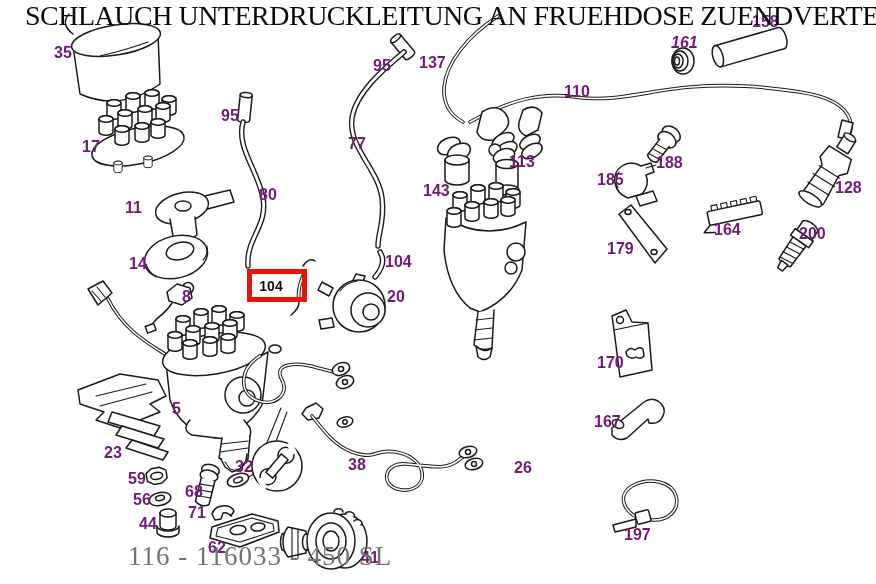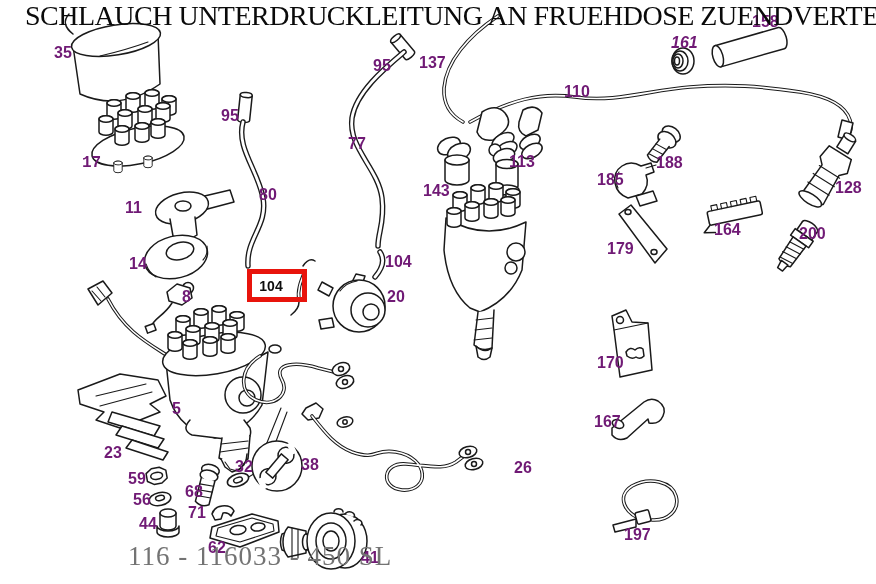--- a/index.html
+++ b/index.html
@@ -367,21 +367,21 @@
 
   <div class="title">SCHLAUCH UNTERDRUCKLEITUNG AN FRUEHDOSE ZUENDVERTEILER 46</div>
   <div class="caption">116 - 116033 - 450 SL</div>
 
   <div class="hl-box" id="hl-box" style="left: 247px; top: 269px; width: 60px; height: 33px; border: 5px solid rgb(232, 20, 12);">
     <span>104</span>
   </div>
 
   <div id="labels-layer">
       <div class="plabel" style="left: 54px; top: 44px;">35</div>
-      <div class="plabel" style="left: 82px; top: 154px; font-family: Liberation Mono, monospace;">17</div>
+      <div class="plabel" style="left: 82px; top: 138px;">17</div>
       <div class="plabel" style="left: 125px; top: 199px; text-align: center;">11</div>
       <div class="plabel" style="left: 129px; top: 255px;">14</div>
       <div class="plabel" style="left: 182px; top: 288px;">8</div>
       <div class="plabel" style="left: 221px; top: 107px;">95</div>
       <div class="plabel" style="left: 259px; top: 186px;">80</div>
       <div class="plabel" style="left: 373px; top: 57px;">95</div>
       <div class="plabel" style="left: 348px; top: 135px;">77</div>
       <div class="plabel" style="left: 385px; top: 253px;">104</div>
       <div class="plabel" style="left: 387px; top: 288px;">20</div>
       <div class="plabel" style="left: 419px; top: 54px;">137</div>
@@ -394,21 +394,21 @@
       <div class="plabel" style="left: 656px; top: 154px;">188</div>
       <div class="plabel" style="left: 607px; top: 240px;">179</div>
       <div class="plabel" style="left: 714px; top: 221px;">164</div>
       <div class="plabel" style="left: 835px; top: 179px;">128</div>
       <div class="plabel" style="left: 799px; top: 225px;">200</div>
       <div class="plabel" style="left: 597px; top: 354px;">170</div>
       <div class="plabel" style="left: 594px; top: 413px;">167</div>
       <div class="plabel" style="left: 172px; top: 400px;">5</div>
       <div class="plabel" style="left: 104px; top: 444px;">23</div>
       <div class="plabel" style="left: 514px; top: 459px;">26</div>
-      <div class="plabel" style="left: 301px; top: 456px;">38</div>
+      <div class="plabel" style="left: 301px; top: 456px; padding-left: 47px;">38</div>
       <div class="plabel" style="left: 128px; top: 470px;">59</div>
       <div class="plabel" style="left: 185px; top: 483px;">68</div>
       <div class="plabel" style="left: 133px; top: 491px;">56</div>
       <div class="plabel" style="left: 188px; top: 504px;">71</div>
       <div class="plabel" style="left: 235px; top: 458px; text-align: center;">32</div>
       <div class="plabel" style="left: 139px; top: 515px;">44</div>
       <div class="plabel" style="left: 208px; top: 539px;">62</div>
       <div class="plabel" style="left: 361px; top: 549px;">41</div>
       <div class="plabel" style="left: 624px; top: 526px;">197</div>
     </div>

